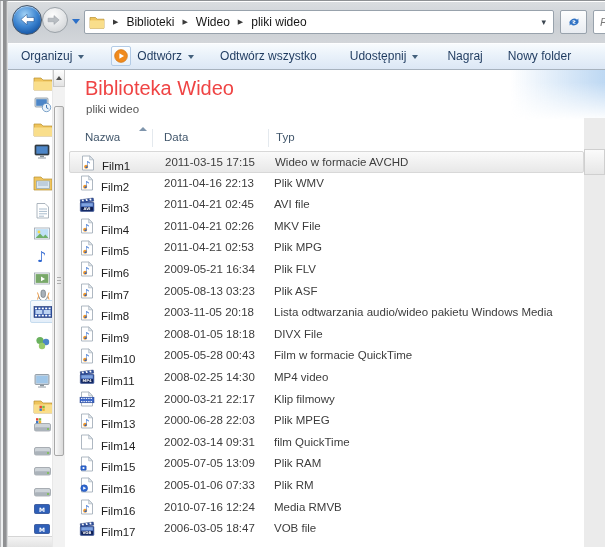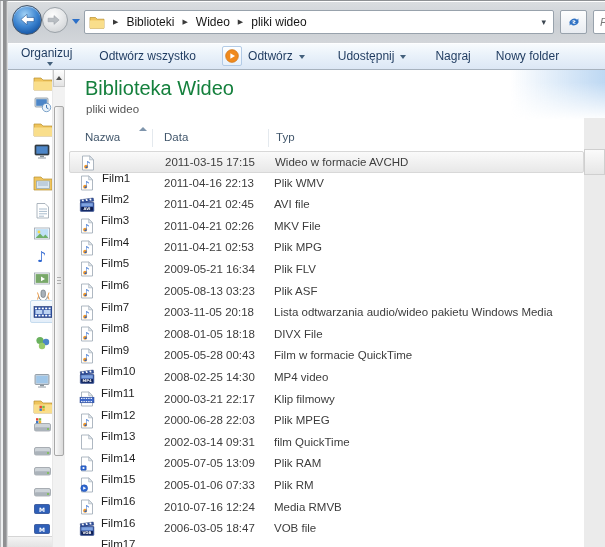--- a/index.html
+++ b/index.html
@@ -35,21 +35,21 @@
   .searchbox{position:absolute;left:585px;top:8px;width:130px;height:24px;background:#fff;
     border:1px solid #98A2AC;border-radius:2px;display:flex;align-items:center;
     padding:0 6px;box-sizing:border-box;}
   .searchtext{font-style:italic;color:#7A7A7A;font-size:11.5px;}
   
   .cmdbar{position:absolute;left:8px;right:0;top:42px;height:27px;box-sizing:border-box;
     background:linear-gradient(#F9FCFE,#EAF2FA 45%,#DCE7F5);
     border-bottom:1px solid #A7B2BE;box-shadow:inset 0 1px 0 #FDFEFF;
     display:flex;align-items:center;color:#1E3A5F;font-size:12px;}
   .tb{display:flex;align-items:center;cursor:default;}
-  .tb:nth-child(1){margin-left:13px;flex-direction:column;}
+  .tb:nth-child(1){margin-left:13px;}
   .tb:nth-child(2){margin-left:27px;}
   .tb:nth-child(3){margin-left:26px;}
   .tb:nth-child(4){margin-left:33px;}
   .tb:nth-child(5){margin-left:29px;}
   .tb:nth-child(6){margin-left:25px;}
   .caret{width:0;height:0;border-left:3.5px solid transparent;border-right:3.5px solid transparent;
     border-top:4px solid #44607C;margin-left:6px;margin-top:2px;}
   .playbox{width:20px;height:20px;box-sizing:border-box;border:1px solid #B3CBE6;border-radius:2px;
     background:linear-gradient(#FEFFFF,#E7F0FA);display:flex;align-items:center;justify-content:center;
     margin-right:6px;}
@@ -70,35 +70,35 @@
   .nthumb{position:absolute;left:1px;right:1px;top:36px;height:350px;box-sizing:border-box;
     background:linear-gradient(90deg,#FAFAFA,#DADADA);border:1px solid #A8A8A8;border-radius:2px;}
   .nthumb::after{content:'';position:absolute;left:2px;right:2px;top:50%;margin-top:-4px;height:8px;
     background:repeating-linear-gradient(#AFAFAF 0 1px,transparent 1px 3px);}
   
   .content{flex:1;position:relative;overflow:hidden;background:#fff;}
   .watermark{position:absolute;right:0;top:0;width:95px;height:50px;
     background:linear-gradient(to right,rgba(186,214,242,0),rgba(186,214,242,.95));
     -webkit-mask-image:linear-gradient(to bottom,#000 25%,transparent);
     mask-image:linear-gradient(to bottom,#000 25%,transparent);}
-  .libtitle{position:absolute;left:20px;top:7px;font-size:20px;color:#15803d;}
+  .libtitle{position:absolute;left:20px;top:7px;font-size:20px;color:#ef4444;}
   .libsub{position:absolute;left:21px;top:33px;font-size:11.5px;color:#555;}
   .colheads{position:absolute;left:0;right:21px;top:57px;height:22px;font-size:11.5px;color:#41566B;}
   .ch{position:absolute;top:4px;cursor:default;text-align:right;}
   .ch-nazwa{left:20px;}.ch-data{left:99px;}.ch-typ{left:211px;}
   .sortarrow{position:absolute;left:74px;top:0;width:0;height:0;
     border-left:4px solid transparent;border-right:4px solid transparent;
     border-bottom:4px solid #7F95AC;}
   .csep{position:absolute;top:2px;bottom:2px;width:1px;background:#E4E9EE;}
   .csep1{left:87px;}.csep2{left:203px;}
   .rows{position:absolute;left:4px;right:21px;top:81px;}
   .row{position:relative;height:21.6px;font-size:11.5px;box-sizing:border-box;}
   .row .ric{position:absolute;left:10px;top:2.5px;width:16px;height:16px;}
   .row .ric svg{width:16px;height:16px;}
-  .rname{position:absolute;left:32px;top:20px;color:#1F1F1F;white-space:nowrap;}
+  .rname{position:absolute;left:32px;top:8px;color:#1F1F1F;white-space:nowrap;}
   .rdate{position:absolute;left:95px;top:4px;color:#3D3D3D;white-space:nowrap;}
   .rtype{position:absolute;left:205px;top:4px;color:#3D3D3D;white-space:nowrap;}
   .row.hl{background:linear-gradient(#FAFAFA,#E8E8E8);border:1px solid #D8D8D8;border-radius:2px;}
   .list-sb{position:absolute;right:0;top:48px;bottom:0;width:21px;background:#EBEBEB;}
   .lthumb{position:absolute;left:0;right:0;top:31px;height:26px;box-sizing:border-box;
     background:linear-gradient(#FBFBFB,#E6E6E6);border:1px solid #CFCFCF;}
 </style>
 </head>
 <body>
 
@@ -146,31 +146,31 @@
       <span class="searchtext">Pr</span>
     </div>
   </div>
 
   <div class="cmdbar" id="cmdbar">
       <div class="tb">
         <span>Organizuj</span>
         <span class="caret"></span>
       </div>
       <div class="tb">
-        <span>Odtwórz wszystko</span>
-      </div>
-      <div class="tb">
         <span class="playbox">
           <svg viewBox="0 0 14 14" width="14" height="14">
             <circle cx="7" cy="7" r="6.4" fill="#F08A1D" stroke="#C96F10" stroke-width=".6"></circle>
             <path d="M5.4 4.2l4.6 2.8-4.6 2.8z" fill="#FFFFFF"></path>
           </svg>
         </span>
         <span>Odtwórz</span>
         <span class="caret"></span>
+      </div>
+      <div class="tb">
+        <span>Odtwórz wszystko</span>
       </div>
       <div class="tb">
         <span>Udostępnij</span>
         <span class="caret"></span>
       </div>
       <div class="tb">
         <span>Nagraj</span>
       </div>
       <div class="tb">
         <span>Nowy folder</span>

